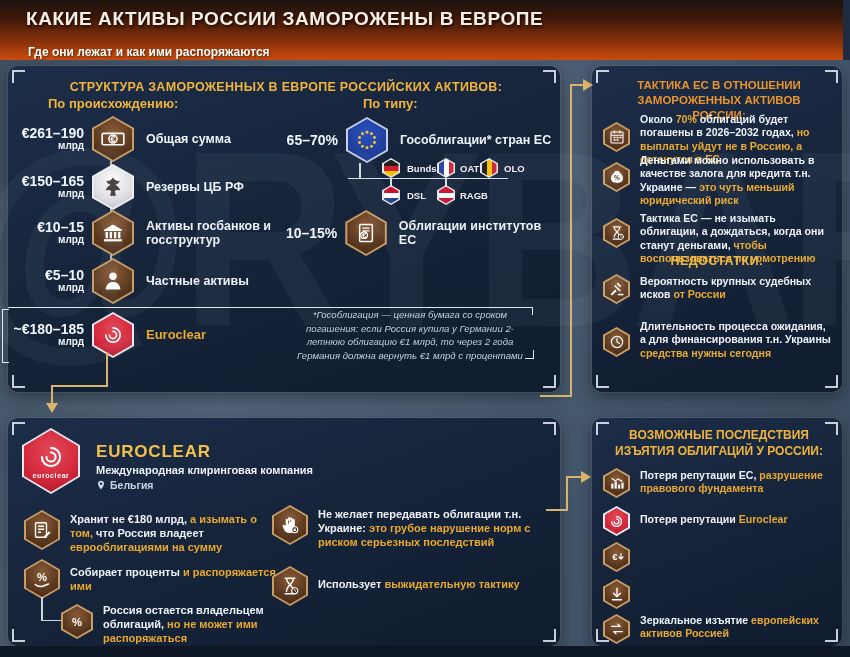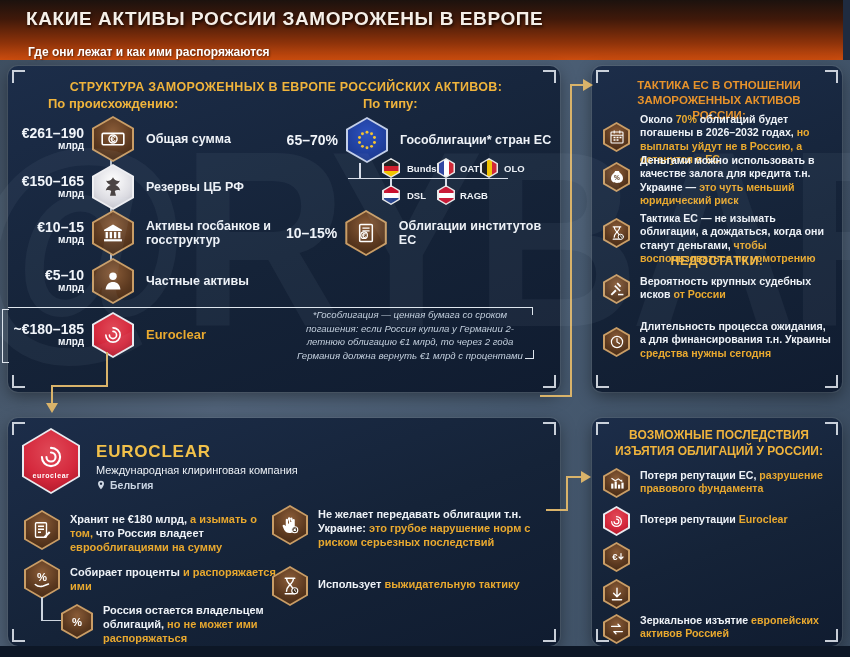--- a/index.html
+++ b/index.html
@@ -59,21 +59,21 @@
   .flaglbl{position:absolute;font-size:9.5px;font-weight:700;color:#eef2f7;}
   .fnote{position:absolute;font-size:9.6px;font-style:italic;font-weight:400;color:#c3cfdd;
     line-height:1.42;text-align:center;}
   
   .brow-txt{position:absolute;left:48px;width:192px;font-size:10.6px;font-weight:700;
     color:#eef2f7;line-height:1.26;}
   .crow-txt{position:absolute;font-size:11px;font-weight:700;color:#eef2f7;line-height:1.26;}
   .subhdr{position:absolute;left:0;right:0;text-align:center;font-size:12.5px;font-weight:700;color:#f0b43c;letter-spacing:.4px;}
   
   .ec-title{position:absolute;left:88px;top:24px;font-size:17px;font-weight:700;color:#f2c14a;letter-spacing:.8px;}
-  .ec-desc{position:absolute;left:88px;top:46px;font-size:11px;font-weight:400;color:#edf1f6;}
+  .ec-desc{position:absolute;left:88px;top:46px;font-size:11px;font-weight:700;color:#edf1f6;}
   .ec-loc{position:absolute;left:88px;top:61px;font-size:10.5px;font-weight:700;color:#c9d4e2;display:flex;align-items:center;gap:4px;}
   .ec-word{font-size:7px;font-weight:700;color:#fff;letter-spacing:.6px;margin-top:1px;}
   
   .wm{position:absolute;top:96px;left:-34px;font-size:250px;font-weight:700;
     letter-spacing:-10px;color:rgba(225,234,246,.05);z-index:40;pointer-events:none;
     transform:scaleX(.92);transform-origin:left center;white-space:nowrap;user-select:none;}
   .arrows{position:absolute;left:0;top:0;z-index:30;pointer-events:none;}
 </style>
 </head>
 <body>

